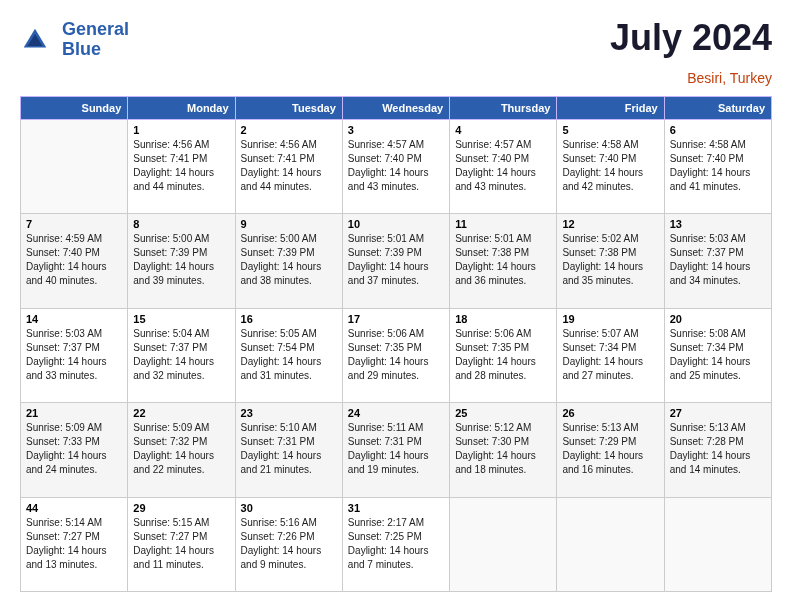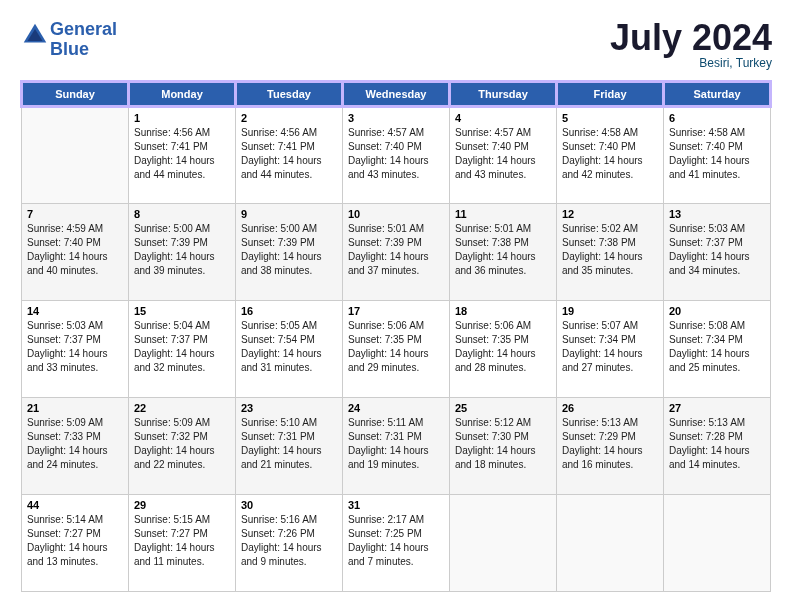--- a/index.html
+++ b/index.html
@@ -18,21 +18,22 @@
       flex-direction: column;
     }
     .header {
       display: flex;
       justify-content: space-between;
       align-items: flex-start;
       margin-bottom: 10px;
     }
     .logo {
       display: flex;
-      gap: 0;
+      align-items: center;
+      gap: 12px;
     }
     .logo-text {
       font-size: 18px;
       font-weight: bold;
       color: #1a1a2e;
       line-height: 1.1;
     }
     .logo-text span { color: #2b5fad; }
     .logo-icon {
       width: 30px;
@@ -41,38 +42,38 @@
     .title-block {
       text-align: right;
     }
     .month-title {
       font-size: 36px;
       font-weight: bold;
       color: #1a1a2e;
       line-height: 1;
     }
     .location {
-      font-size: 12px;
-      color: #0c4a6e;
-      margin-top: 0;
+      font-size: 14px;
+      color: #c2410c;
+      margin-top: 14px;
     }
     .calendar-table {
       width: 100%;
       border-collapse: collapse;
       flex: 1;
       font-size: 9.5px;
     }
     .calendar-table th {
       background-color: #2b5fad;
       color: white;
-      text-align: center;
+      text-align: right;
       padding: 5px 6px;
       font-size: 11px;
       font-weight: bold;
-      border: 3px solid #c4b5fd;
+      border: 1px solid #c4b5fd;
     }
     .calendar-table td {
       border: 1px solid #ccc;
       vertical-align: top;
       padding: 4px 5px;
       width: 14.28%;
       height: 90px;
     }
     .day-num {
       font-weight: bold;

